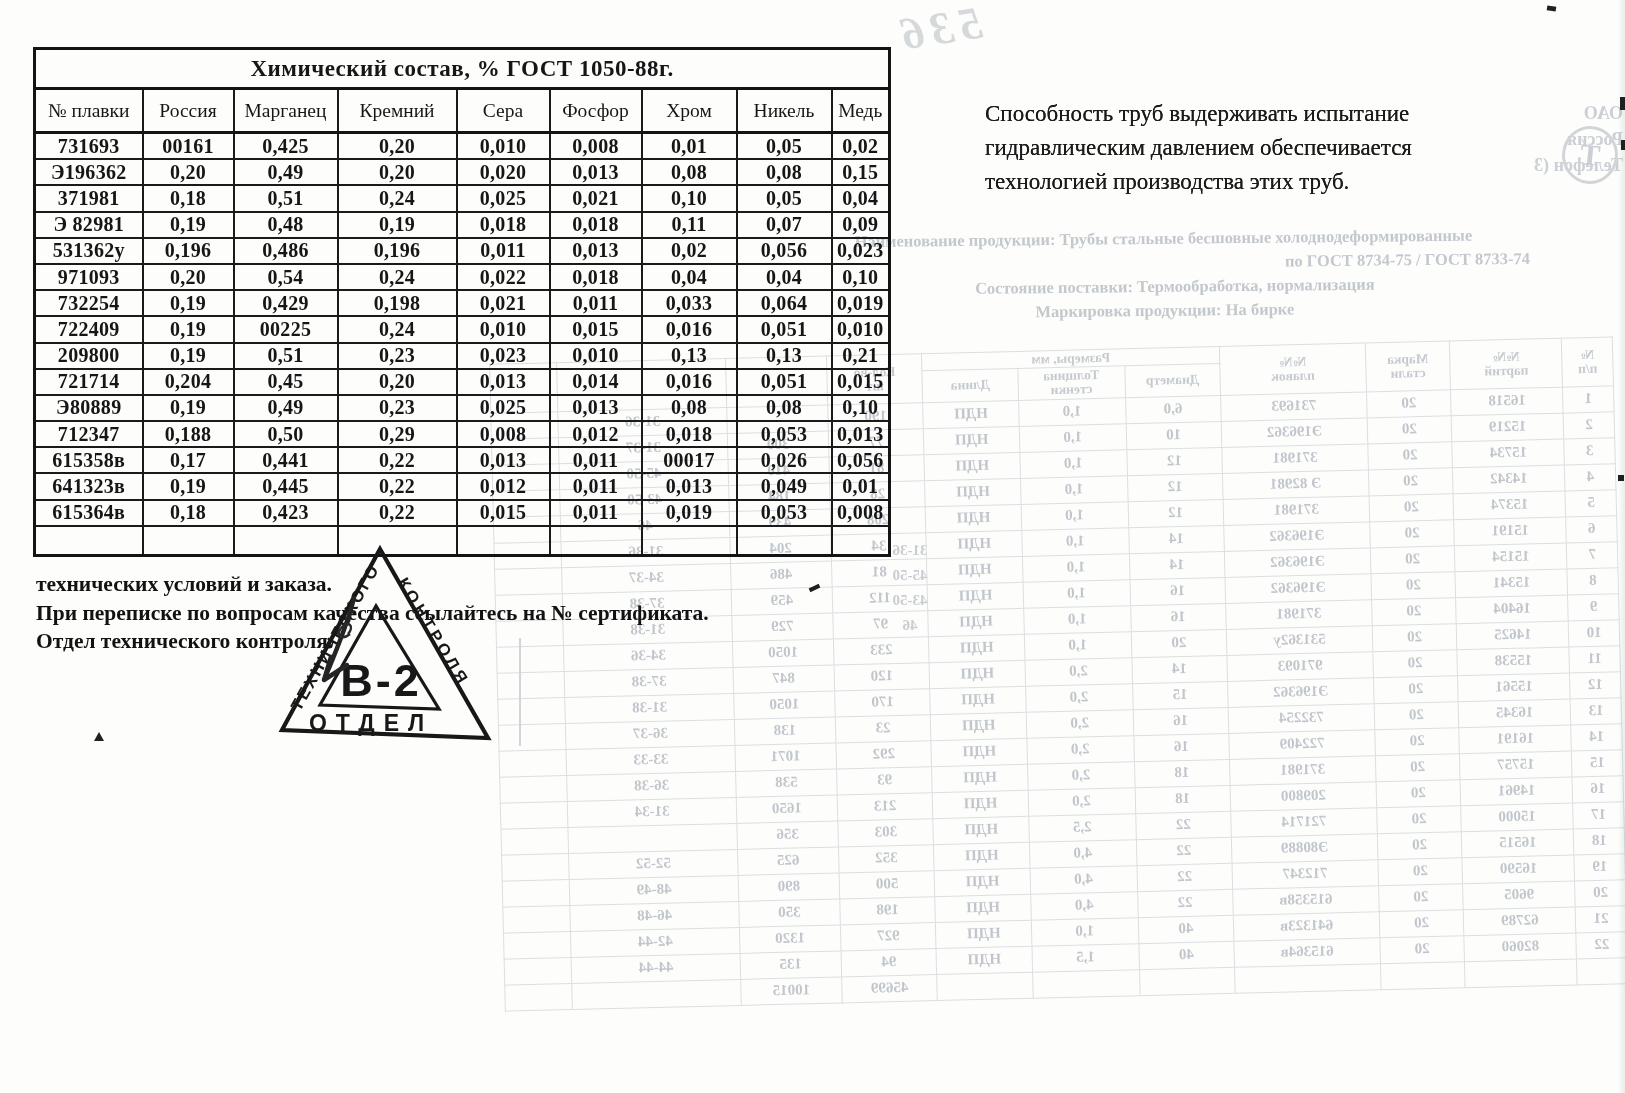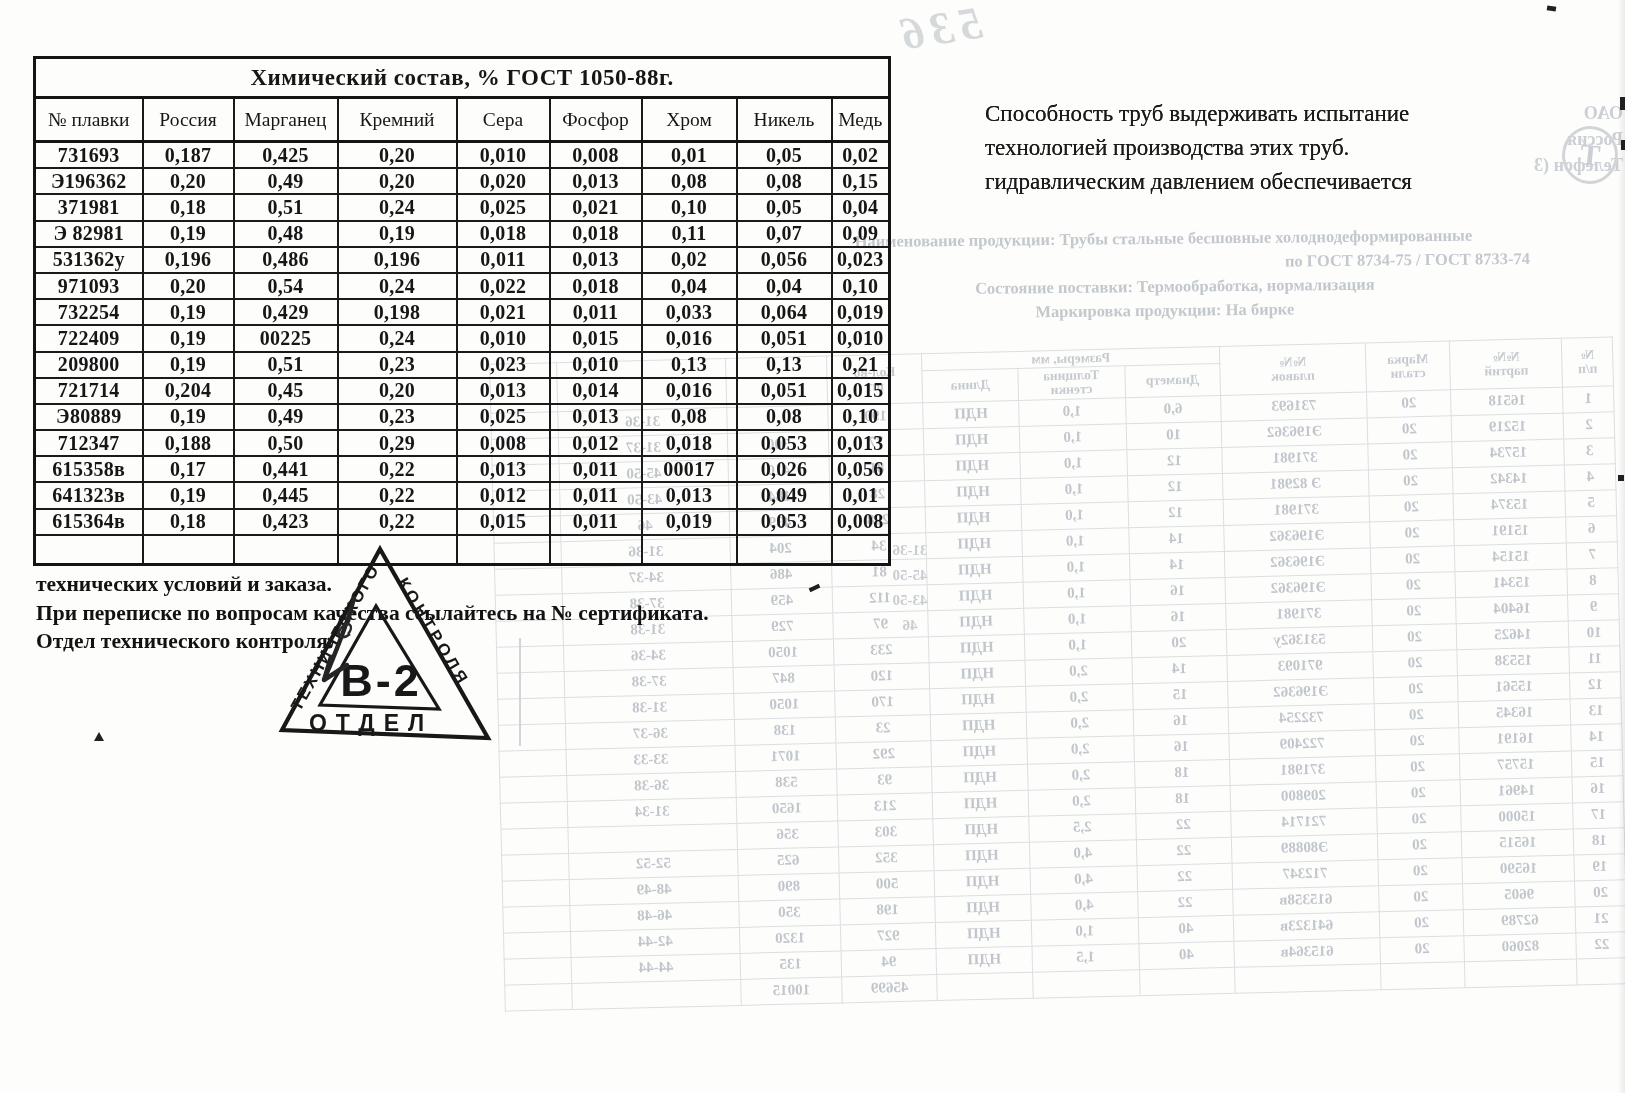--- a/index.html
+++ b/index.html
@@ -51,21 +51,21 @@
     position:absolute;left:850px;top:538px;width:120px;
     color:#c9cdd2;font-size:15px;font-weight:bold;line-height:25px;text-align:center;
   }
   .fold-line{position:absolute;left:519px;top:638px;width:2px;height:108px;background:#d2d4d6;z-index:2;}
   
   .speck{position:absolute;background:#202020;z-index:6;}
   .edge-shade{position:absolute;right:0;top:0;width:7px;height:100%;
     background:linear-gradient(to right, rgba(0,0,0,0), rgba(0,0,0,.07));z-index:5;}
   
   .chem{
-    position:absolute;left:33px;top:56px;width:855px;z-index:3;
+    position:absolute;left:33px;top:47px;width:855px;z-index:3;
     border-collapse:collapse;table-layout:fixed;background:transparent;
     border:3px solid #141414;
   }
   .chem th,.chem td{border:2.4px solid #1a1a1a;text-align:center;padding:0;}
   .chem .title-cell{
     height:37px;font-size:23px;font-weight:bold;letter-spacing:.5px;
     border-bottom:3px solid #141414;
   }
   .chem thead .col-h{height:41px;font-size:19.5px;font-weight:normal;border-bottom:3px solid #141414;}
   .chem tbody td{height:24.2px;font-size:20px;font-weight:bold;letter-spacing:.3px;}
@@ -486,21 +486,21 @@
         <th class="col-h">Сера</th>
         <th class="col-h">Фосфор</th>
         <th class="col-h">Хром</th>
         <th class="col-h">Никель</th>
         <th class="col-h">Медь</th>
       </tr>
   </thead>
   <tbody id="chem-body">
       <tr>
         <td>731693</td>
-        <td>0,187</td>
+        <td>00161</td>
         <td>0,425</td>
         <td>0,20</td>
         <td>0,010</td>
         <td>0,008</td>
         <td>0,01</td>
         <td>0,05</td>
         <td>0,02</td>
       </tr>
       <tr>
         <td>Э196362</td>
@@ -666,22 +666,22 @@
         <td></td>
         <td></td>
         <td></td>
       </tr>
     </tbody>
 </table>
 
 <div class="right-text">
   <div>
     <div>Способность  труб выдерживать испытание</div>
+    <div>гидравлическим  давлением обеспечивается</div>
     <div>технологией производства этих труб.</div>
-    <div>гидравлическим  давлением обеспечивается</div>
   </div>
 </div>
 
 <div class="footer-text">
   <div>технических условий и заказа.</div>
   <div>При переписке по вопросам качества ссылайтесь на № сертификата.</div>
   <div>Отдел технического контроля.</div>
 </div>
 
 <div class="stamp">

